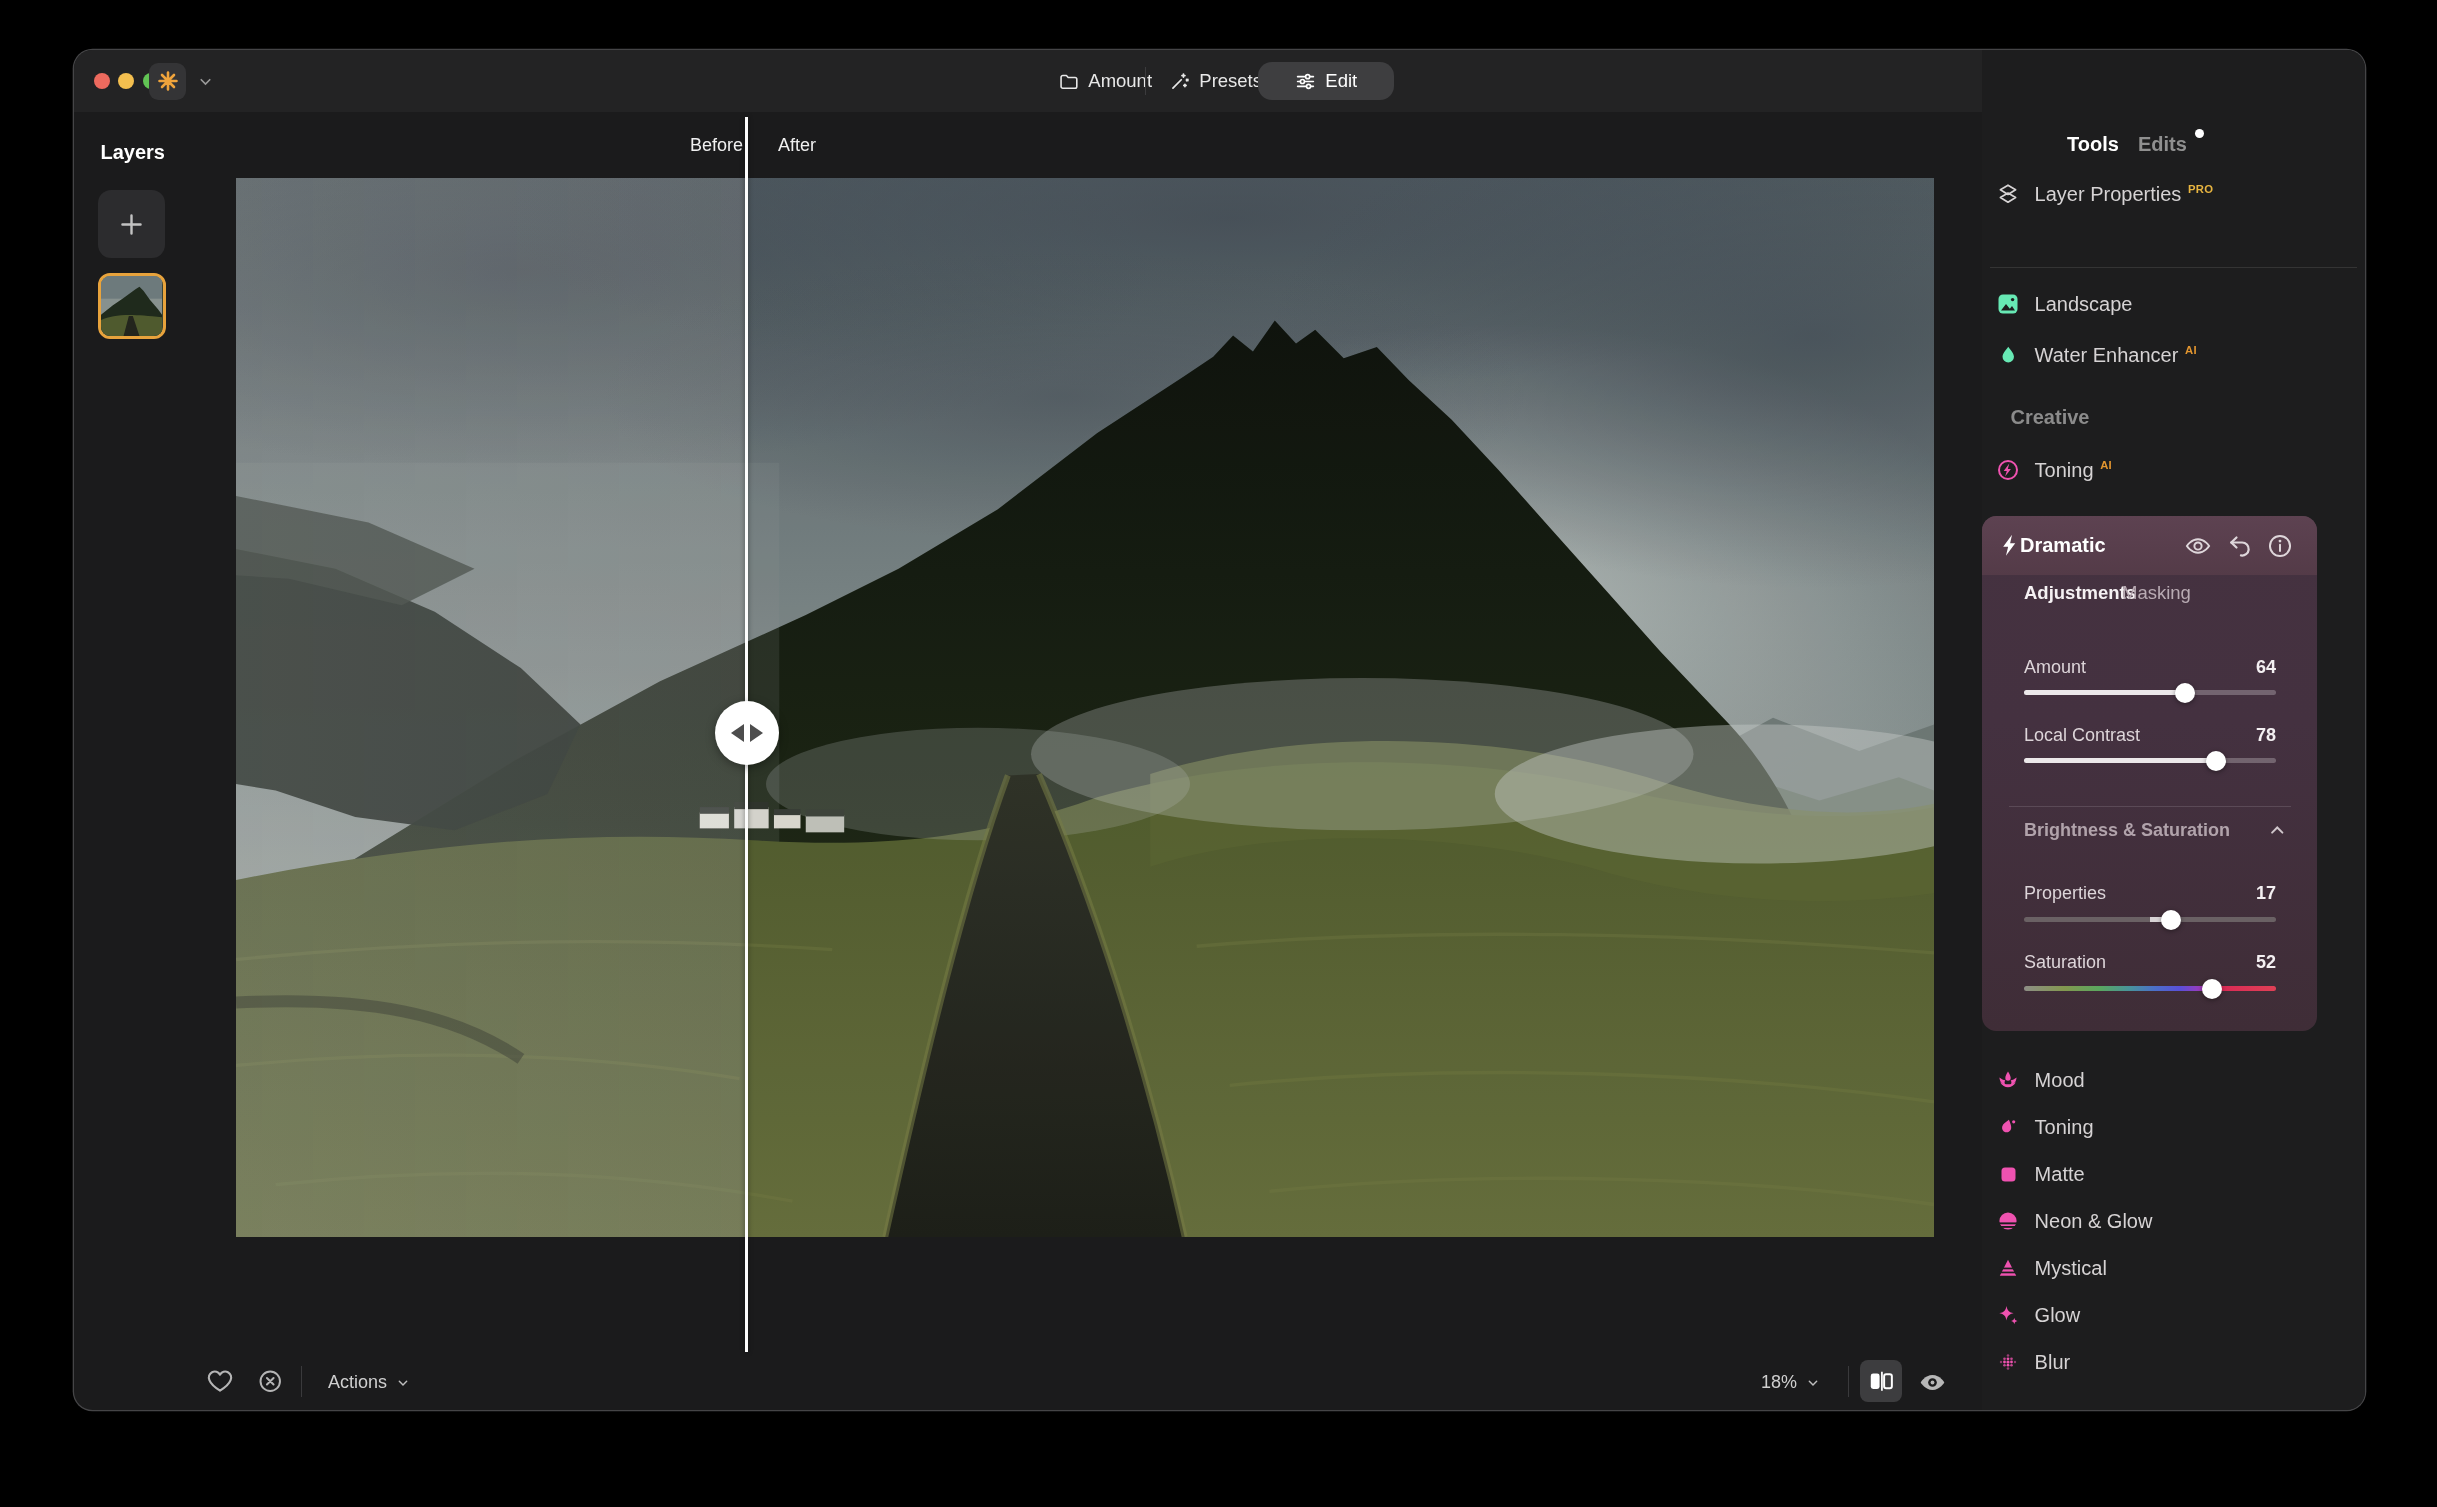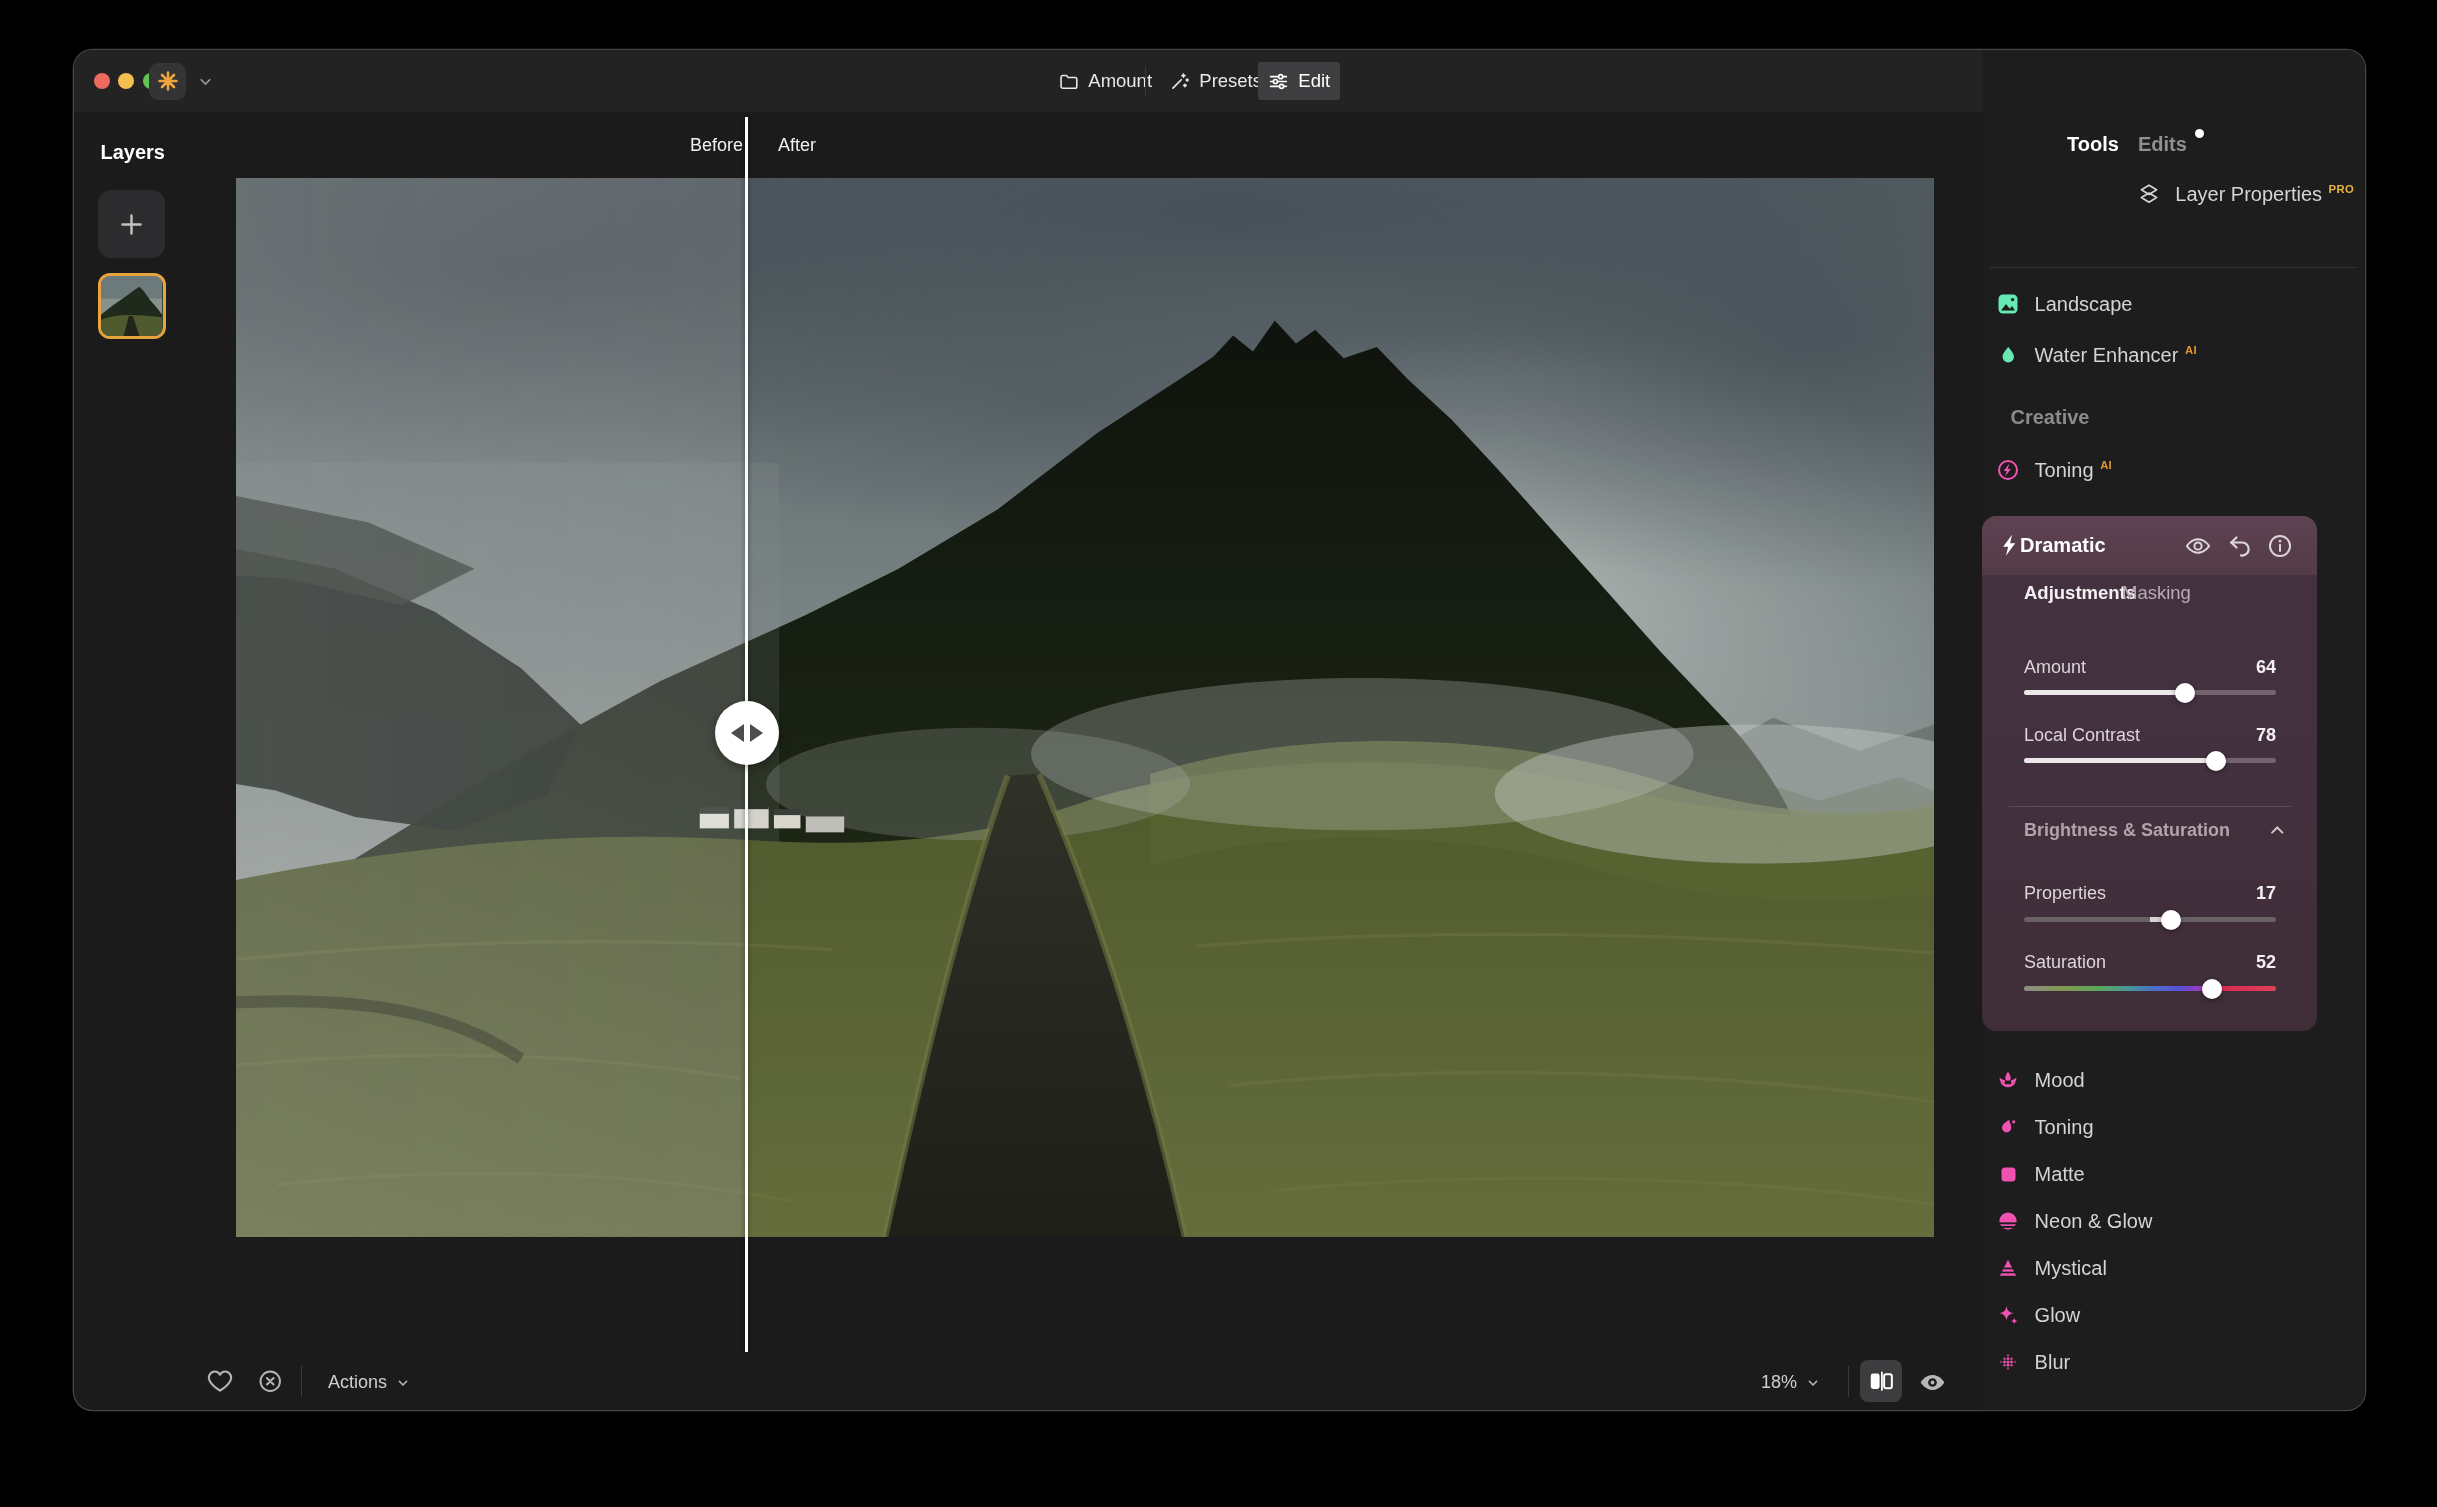--- a/index.html
+++ b/index.html
@@ -7,21 +7,21 @@
   .win{position:absolute;left:74px;top:50px;width:2291px;height:1360px;background:#1b1b1c;
     border-radius:18.5px;overflow:hidden;box-shadow:0 0 0 1.3px #454547,0 26.5px 79px rgba(0,0,0,.6);}
   .abs{position:absolute;}
   
   .topbar{position:absolute;left:0;top:0;width:100%;height:62px;background:#232324;}
   .tl{position:absolute;top:22.5px;width:16px;height:16px;border-radius:50%;}
   .logo-btn{position:absolute;left:75px;top:12.6px;width:37px;height:37px;border-radius:9.3px;background:#343436;
     display:flex;align-items:center;justify-content:center;}
   .tab{position:absolute;top:12px;height:38px;display:flex;align-items:center;gap:9.3px;color:#e8e8e8;
     font-size:18.5px;font-weight:500;}
-  .tab-btn{background:#3e3e40;border-radius:3px;padding:0 10px;}
+  .tab-btn{background:#3e3e40;border-radius:14px;padding:0 37px;}
   .tb-div{position:absolute;top:17px;width:1.3px;height:28px;background:#3b3b3d;}
   .cta{position:absolute;top:12px;height:38px;border-radius:9.3px;display:flex;align-items:center;gap:9.3px;
     font-size:18.5px;font-weight:500;padding:0 17px;box-sizing:border-box;}
   
   .layers-title{position:absolute;left:26.5px;top:91px;font-size:20px;font-weight:700;color:#fff;}
   .add-layer{position:absolute;left:24px;top:140px;width:67px;height:68px;border-radius:13.2px;background:#2c2c2e;
     display:flex;align-items:center;justify-content:center;}
   .thumb{position:absolute;left:24px;top:223px;width:68px;height:66px;border-radius:12px;
     border:3.3px solid #e8a33c;box-sizing:border-box;overflow:hidden;background:#3a4436;}
   
@@ -290,21 +290,21 @@
       <circle cx="12" cy="12" r="3.6" fill="#1b1b1c"></circle>
         <circle cx="12" cy="12" r="1.6" fill="#b7b7b7"></circle>
       </svg>
   </span>
 
   <div class="rpanel">
     <span class="abs rp-tab" style="left:85px;top:83px;color:#fff;">Tools</span>
     <span class="abs rp-tab" style="left:156px;top:83px;color:#8f8f8f;">Edits</span>
     <span class="abs" style="left:213px;top:79px;width:9.3px;height:9.3px;border-radius:50%;background:#fff;"></span>
 
-    <div class="tool-row" style="top:121px;justify-content:flex-end;">
+    <div class="tool-row" style="top:121px;">
       <span class="tool-ic">
         <svg width="24" height="24" viewBox="0 0 24 24" fill="none" stroke="#d6d3d4" stroke-width="1.7" stroke-linejoin="round">
           <path d="M12 3.2 19.6 7.8 12 12.4 4.4 7.8Z"></path>
             <path d="M12 11 19.6 15.6 12 20.2 4.4 15.6Z"></path>
           </svg>
       </span>
       <span class="tool-lb"><span>Layer Properties</span><span class="badge pro">PRO</span></span>
     </div>
     <div class="rp-div" style="top:217px;"></div>
     <div class="tool-row" style="top:231px;">

